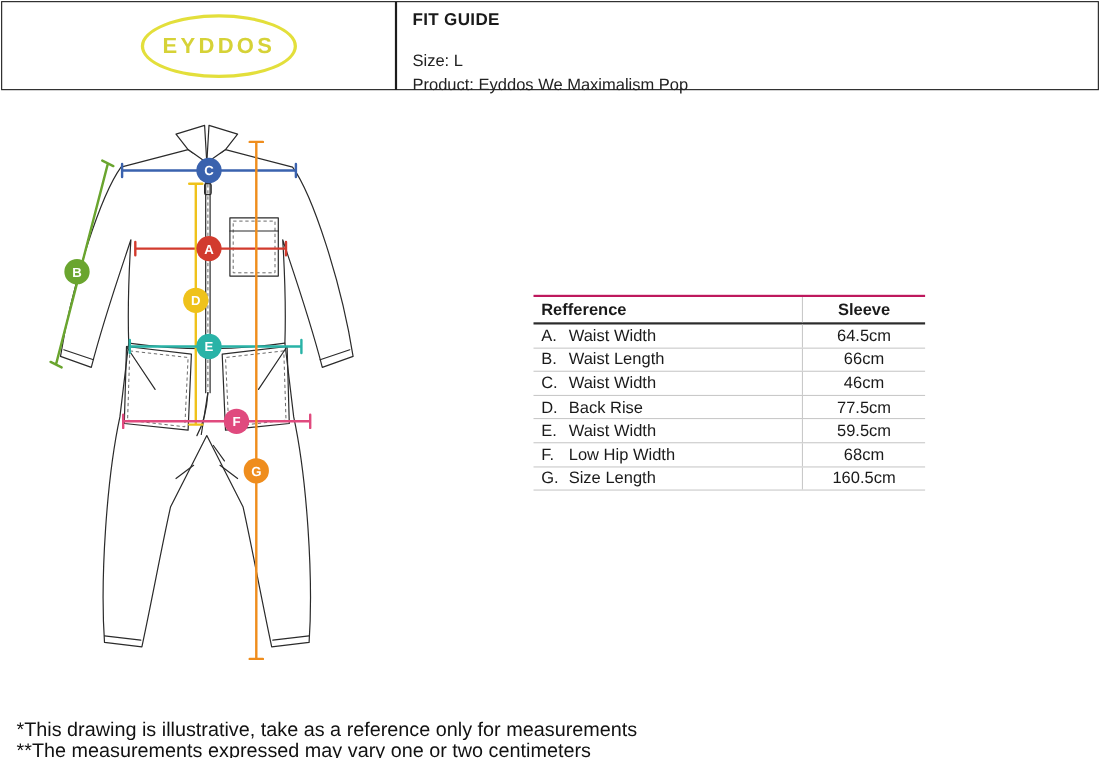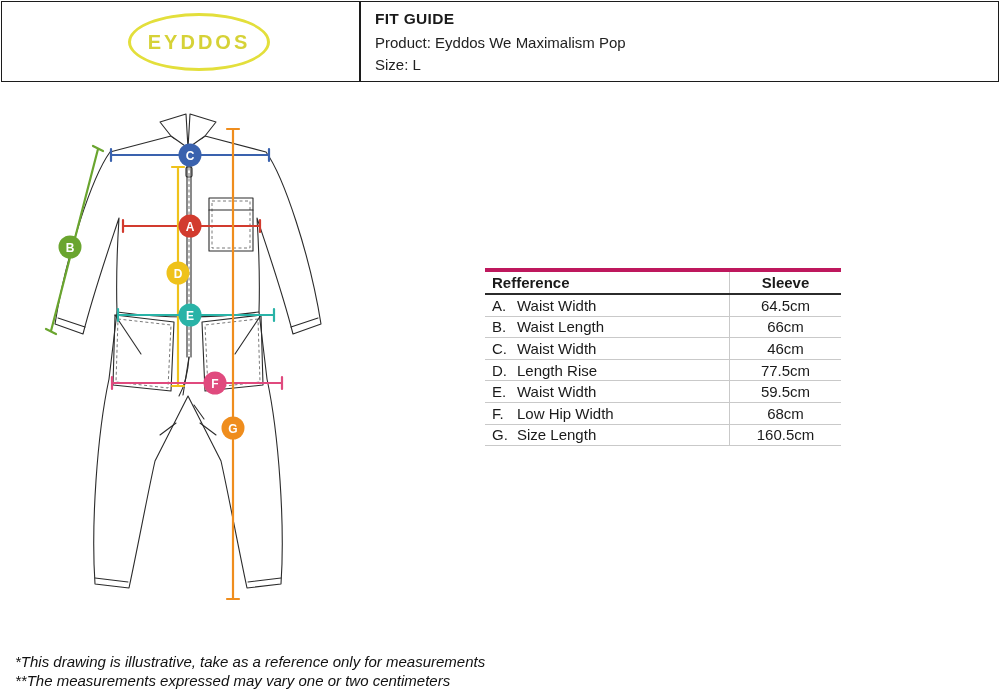--- a/index.html
+++ b/index.html
@@ -5,58 +5,58 @@
   *{margin:0;padding:0;box-sizing:border-box}
   html,body{background:#fff}
   body{width:1000px;height:689px;position:relative;font-family:"Liberation Sans",sans-serif;color:#1a1a1a;overflow:hidden}
 
   
   .hdr-box{position:absolute;border:1px solid #1c1c1c;background:#fff}
   #hdr-left{left:1px;top:1px;width:359px;height:81px}
   #hdr-right{left:360px;top:1px;width:639px;height:81px;padding:8px 0 0 14px}
   .logo-oval{position:absolute;left:126px;top:11px;width:142px;height:58px;border:3px solid #e3df3b;border-radius:50%;display:flex;align-items:center;justify-content:center}
   .logo-text{color:#d6d237;font-weight:bold;font-size:20px;letter-spacing:3px}
-  .fit-title{font-weight:bold;font-size:15.5px;letter-spacing:.3px;margin-bottom:4px}
+  .fit-title{font-weight:bold;font-size:15.5px;letter-spacing:.3px;margin-bottom:17px}
   .hdr-line{font-size:15px;line-height:22px;color:#222}
 
   
   #diagram{position:absolute;left:38px;top:105px;width:300px;height:530px}
   #diagram svg{width:100%;height:100%;display:block}
   .garment{stroke:#2b2b2b;stroke-width:1.1;fill:none;stroke-linejoin:round;stroke-linecap:round}
   .garment-fill{fill:#ffffff}
   .stitch{stroke:#555;stroke-width:.8;stroke-dasharray:3 2.5;fill:none}
   .mline{stroke-width:2.2;fill:none;stroke-linecap:round}
   .mletter{fill:#ffffff;font-family:"Liberation Sans",sans-serif;font-weight:bold;font-size:12px;text-anchor:middle}
 
   
   #size-table{position:absolute;left:485px;top:268px;width:356px;font-size:15px}
-  .t-head{display:flex;border-top:4px solid #be185d;border-bottom:2px solid #2b2b2b;font-weight:bold;height:27px}
+  .t-head{display:flex;border-top:2px solid #be185d;border-bottom:2px solid #2b2b2b;font-weight:bold;height:27px}
   .t-row{display:flex;border-bottom:1px solid #c9c9c9;height:21.6px}
   .c-ref{flex:1;padding-left:7px;display:flex;align-items:center;gap:0}
   .c-val{width:112px;border-left:1px solid #c9c9c9;display:flex;align-items:center;justify-content:center}
   .letter{display:inline-block;width:25px}
 
   
-  .footnote{position:absolute;left:15px;font-style:italic;font-size:15px;color:#111}
+  .footnote{position:absolute;left:15px;font-size:18px;color:#111}
   #fn1{top:653px}
   #fn2{top:672px}
 </style>
 </head>
 <body>
 
 <div class="hdr-box" id="hdr-left">
   <div class="logo-oval">
     <span class="logo-text">EYDDOS</span>
   </div>
 </div>
 
 <div class="hdr-box" id="hdr-right">
   <div class="fit-title">FIT GUIDE</div>
+  <div class="hdr-line">Size: L</div>
   <div class="hdr-line">Product: Eyddos We Maximalism Pop</div>
-  <div class="hdr-line">Size: L</div>
 </div>
 
 <div id="diagram">
   <svg viewBox="0 0 300 530">
 
     <g>
       <path class="garment garment-fill" d="M133,31 L72,47
         C 54,72 28,150 17,219 L45,229 C 56,186 70,146 81,113
         C 79,145 78,175 79,207 L71,274
         C 59,330 53,420 57,479 L91,483
@@ -187,21 +187,21 @@
   <div class="t-row">
     <div class="c-ref">
         <span class="letter">C.</span>
         <span>Waist Width</span>
       </div>
     <div class="c-val">46cm</div>
   </div>
   <div class="t-row">
     <div class="c-ref">
         <span class="letter">D.</span>
-        <span>Length Rise</span>
+        <span>Back Rise</span>
       </div>
     <div class="c-val">77.5cm</div>
   </div>
   <div class="t-row">
     <div class="c-ref">
         <span class="letter">E.</span>
         <span>Waist Width</span>
       </div>
     <div class="c-val">59.5cm</div>
   </div>

